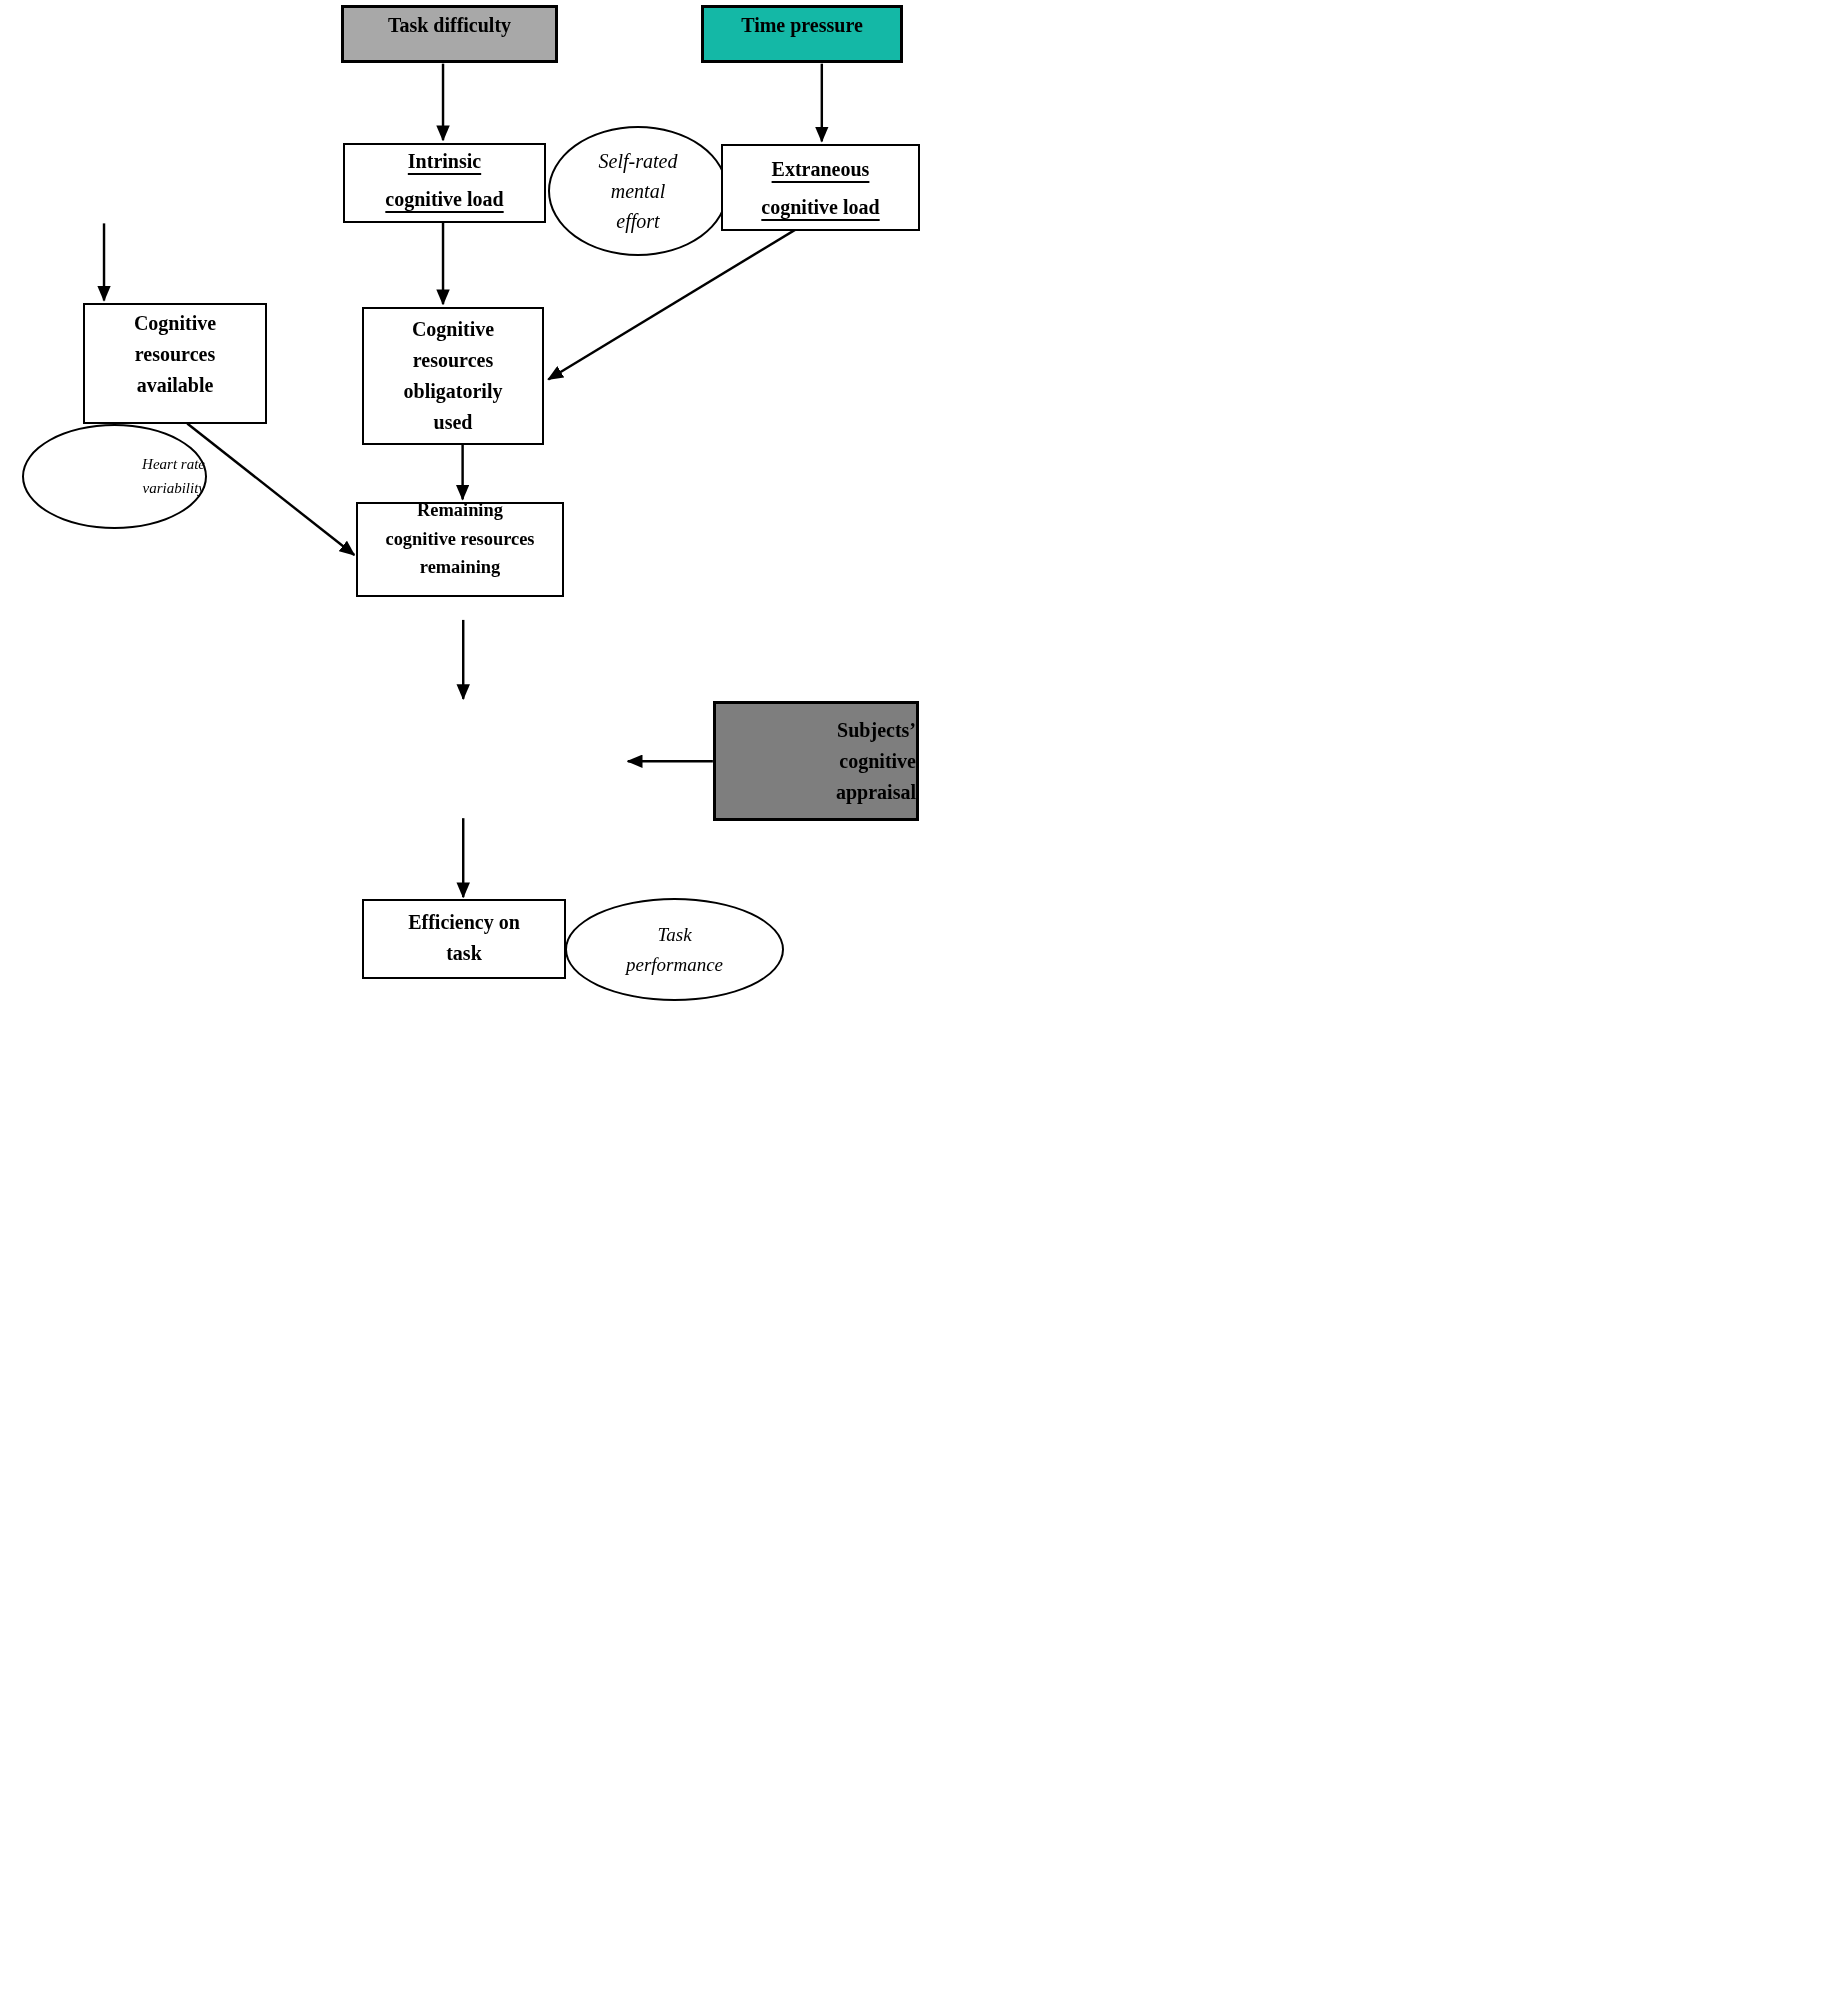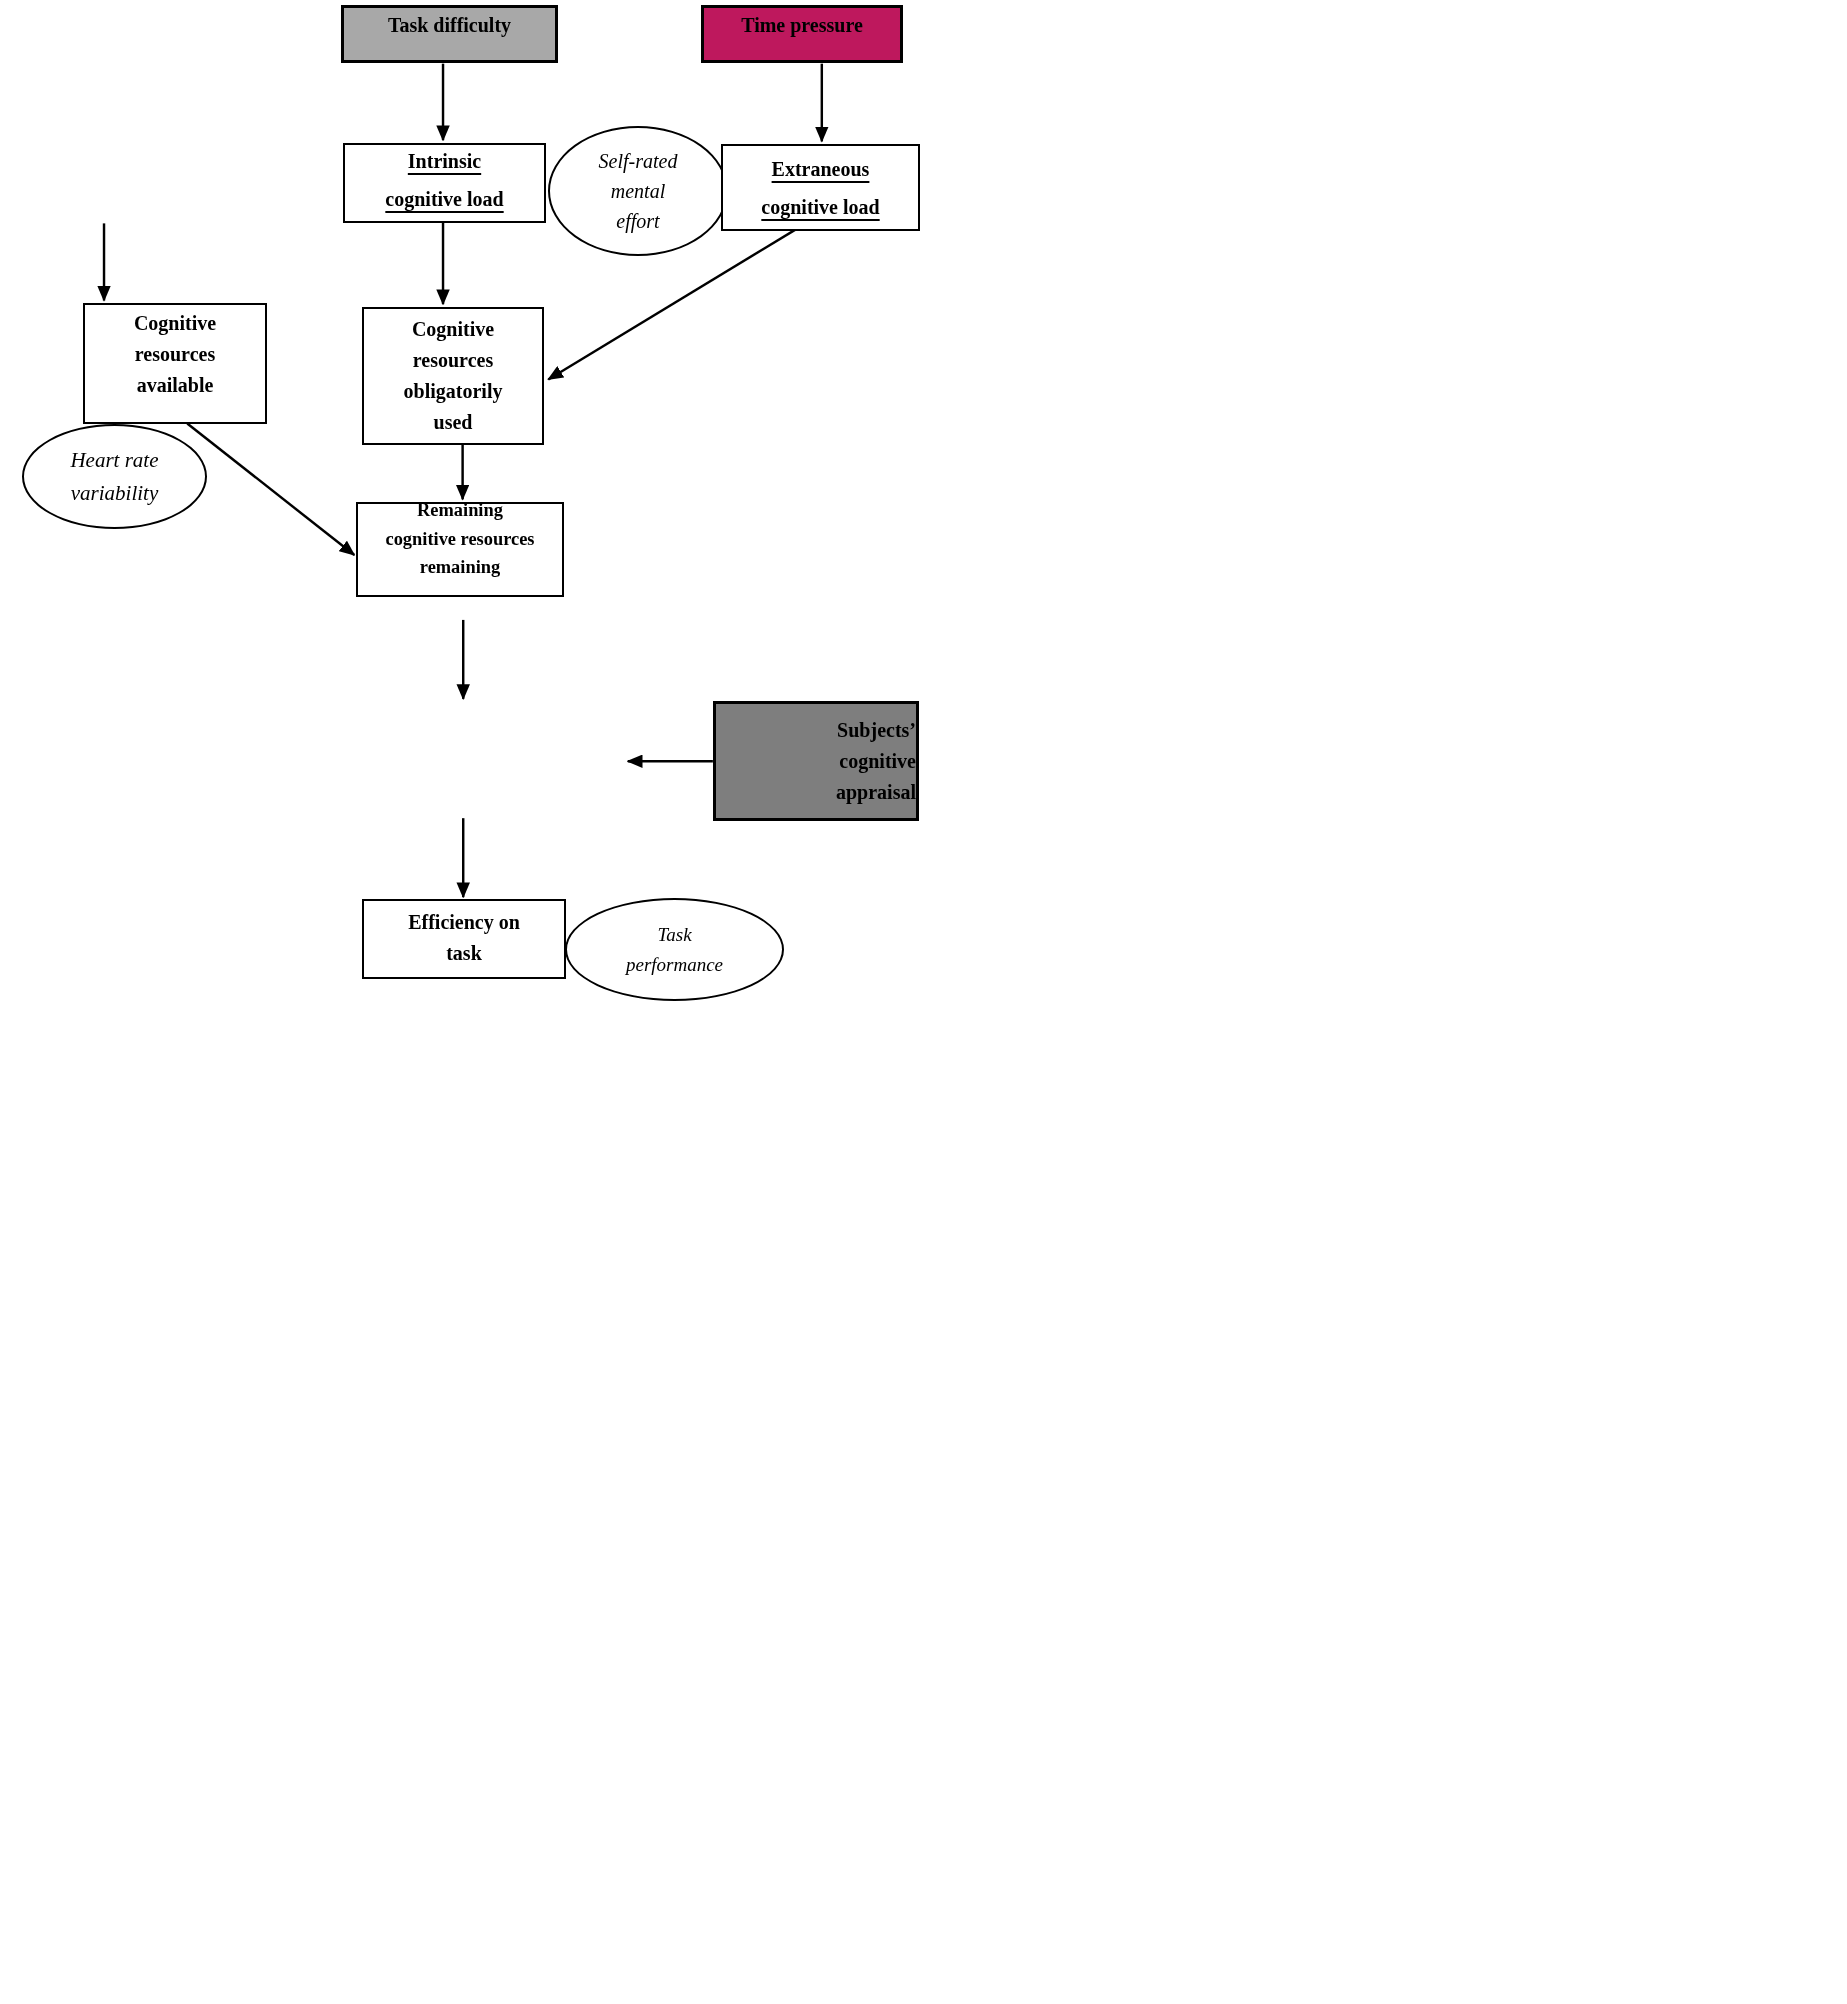--- a/index.html
+++ b/index.html
@@ -37,21 +37,21 @@
 
   
   #n-task {left:341px; top:4.9px;    width:217px;height:58px; padding-bottom:16px;font-size:20px;}
   #n-time {left:701px;top:4.9px;    width:202px;height:58px; padding-bottom:16px;font-size:20px;}
   #n-func {left:4.9px;   top:143px;  width:221px;height:80px;font-size:20px;line-height:1.75;}
   #n-intr {left:343px; top:143px;  width:203px;height:80px;font-size:20px;line-height:1.9;padding-bottom:6.1px;}
   #e-self {left:548px; top:126px;  width:180px;height:130px;font-size:20px;line-height:1.5;font-family:Liberation Serif, serif;}
   #n-extr {left:721px;top:144px;  width:199px;height:87px;font-size:20px;line-height:1.9;}
   #n-cra  {left:83px; top:303px;  width:184px;height:121px;font-size:20px;padding-bottom:18.4px;}
   #n-crou {left:362px; top:307px;  width:182px;height:138px;font-size:20px;}
-  #e-hrv  {left:22px;  top:424px;  width:185px;height:105px;font-size:21px;}
+  #e-hrv  {left:22px;  top:424px;  width:185px;height:105px;font-size:15px;align-items:flex-end;}
   #n-rem  {left:356px; top:502px;  width:208px;height:95px;font-size:18.4px;padding-bottom:21px;}
   #n-germ {left:303px; top:701px; width:322px;height:116px;font-size:20px;padding-bottom:3.7px;}
   #n-germ .gap{margin-top:22px;}
   #n-appr {left:713px;top:701px; width:206px;height:120px;font-size:20px;align-items:flex-end;}
   #n-eff  {left:362px; top:899px; width:204px;height:80px;font-size:20px;padding-bottom:2px;}
   #e-perf {left:565px; top:898px; width:219px;height:103px;font-size:19px;}
 </style>
 </head>
 <body>
 
@@ -72,21 +72,21 @@
     <line x1="756" y1="727" x2="756" y2="816" marker-end="url(#ah)"></line>
     <line x1="757" y1="1013" x2="757" y2="1142" marker-end="url(#ah)"></line>
     <line x1="1165" y1="1244" x2="1026" y2="1244" marker-end="url(#ah)"></line>
     <line x1="757" y1="1337" x2="757" y2="1466" marker-end="url(#ah)"></line>
   </svg>
 
   <div id="n-task" class="node rect gray" style="background:#a8a8a8">
     <span>Task difficulty</span>
   </div>
 
-  <div id="n-time" class="node rect gray" style="background:#be185d">
+  <div id="n-time" class="node rect gray" style="background:#14b8a6">
     <span>Time pressure</span>
   </div>
 
 
   <div id="n-intr" class="node rect">
     <span class="ul">Intrinsic</span>
     <span class="ul">cognitive load</span>
   </div>
 
   <div id="e-self" class="node ellipse">

